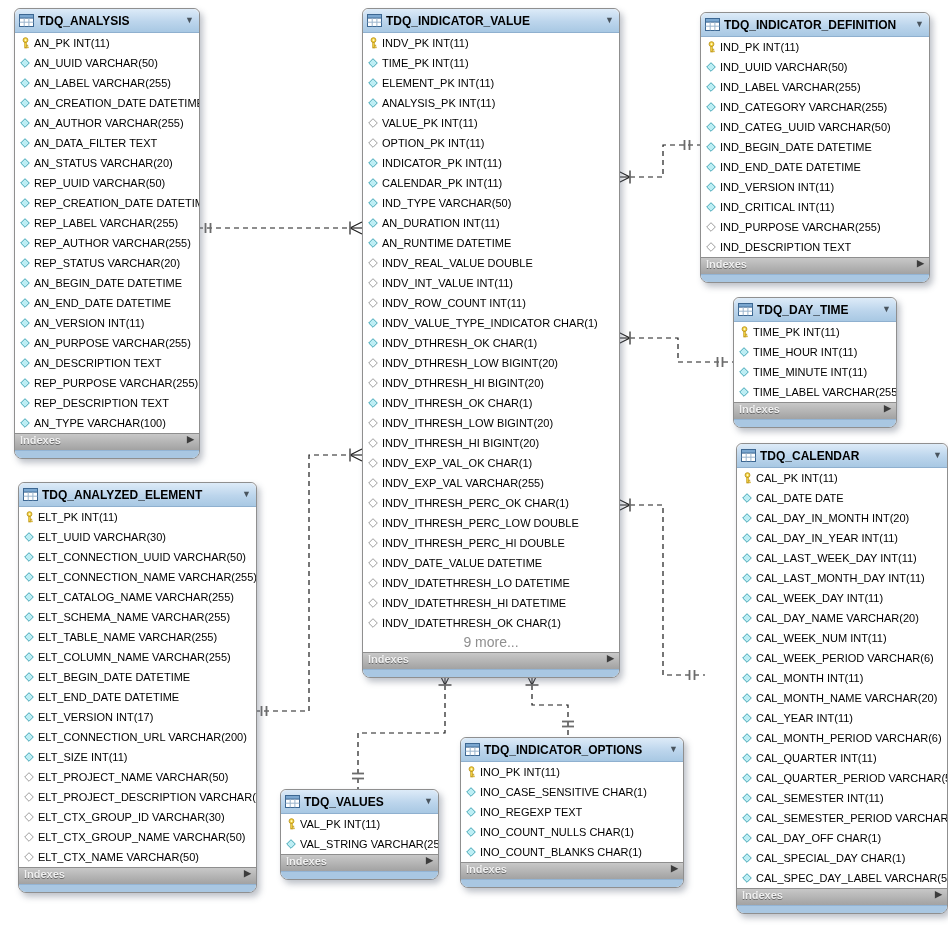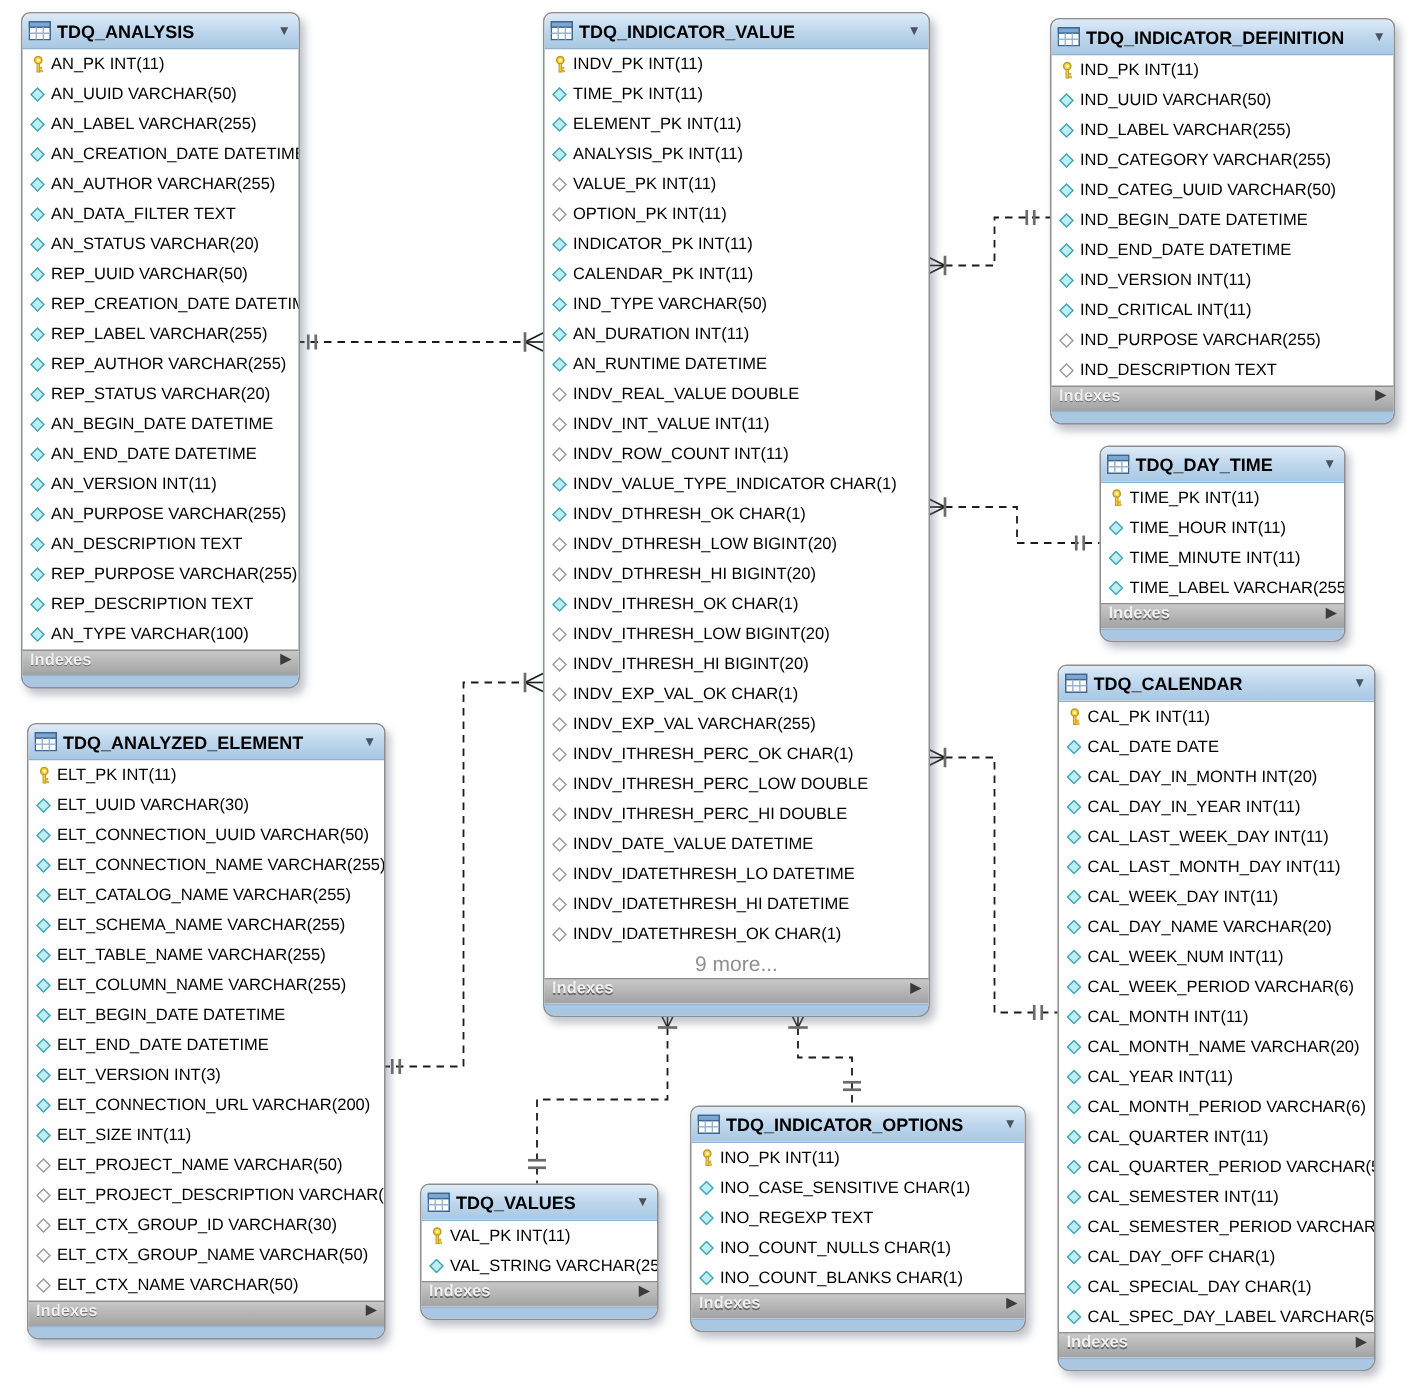--- a/index.html
+++ b/index.html
@@ -723,21 +723,21 @@
           </span>
           <span class="flabel">TIME_LABEL VARCHAR(255)</span>
         </div>
       </div>
       <div class="tfoot">
         <span>Indexes</span>
         <span class="arrow">▶</span>
       </div>
       <div class="bstrip"></div>
     </div>
-    <div class="table" style="left: 705px; top: 443px; width: 210px;">
+    <div class="table" style="left: 736px; top: 443px; width: 210px;">
       <div class="thead">
         <span class="ticon">
           <svg width="15" height="13" viewBox="0 0 15 13">
             <rect x="0.5" y="0.5" width="14" height="12" fill="#ffffff" stroke="#3c6792"></rect>
             <rect x="0.5" y="0.5" width="14" height="3.6" fill="#7ba7d0" stroke="#3c6792"></rect>
             <line x1="5.2" y1="4.1" x2="5.2" y2="12.4" stroke="#9ab4cd"></line>
             <line x1="9.9" y1="4.1" x2="9.9" y2="12.4" stroke="#9ab4cd"></line>
             <line x1="0.6" y1="8.2" x2="14.4" y2="8.2" stroke="#9ab4cd"></line>
           </svg>
         </span>
@@ -1022,21 +1022,21 @@
             </svg>
           </span>
           <span class="flabel">ELT_END_DATE DATETIME</span>
         </div>
         <div class="row">
           <span class="ficon">
             <svg width="10" height="10" viewBox="0 0 10 10">
               <path d="M5 0.7 L9.3 5 L5 9.3 L0.7 5 Z" fill="#bdeef4" stroke="#43a6b5"></path>
             </svg>
           </span>
-          <span class="flabel">ELT_VERSION INT(3)</span>
+          <span class="flabel">ELT_VERSION INT(17)</span>
         </div>
         <div class="row">
           <span class="ficon">
             <svg width="10" height="10" viewBox="0 0 10 10">
               <path d="M5 0.7 L9.3 5 L5 9.3 L0.7 5 Z" fill="#bdeef4" stroke="#43a6b5"></path>
             </svg>
           </span>
           <span class="flabel">ELT_CONNECTION_URL VARCHAR(200)</span>
         </div>
         <div class="row">

